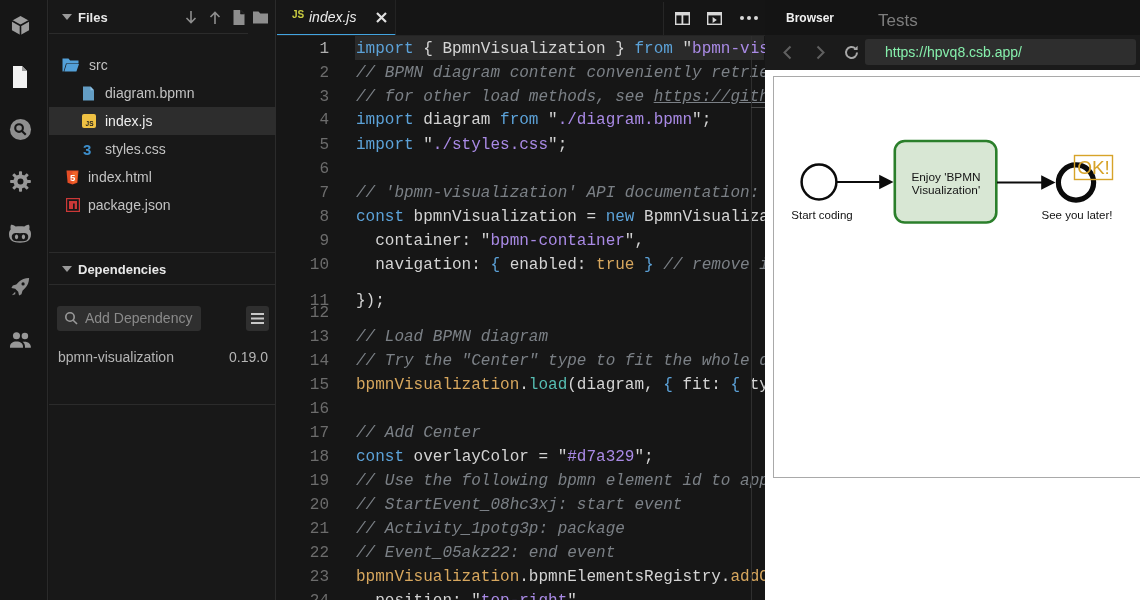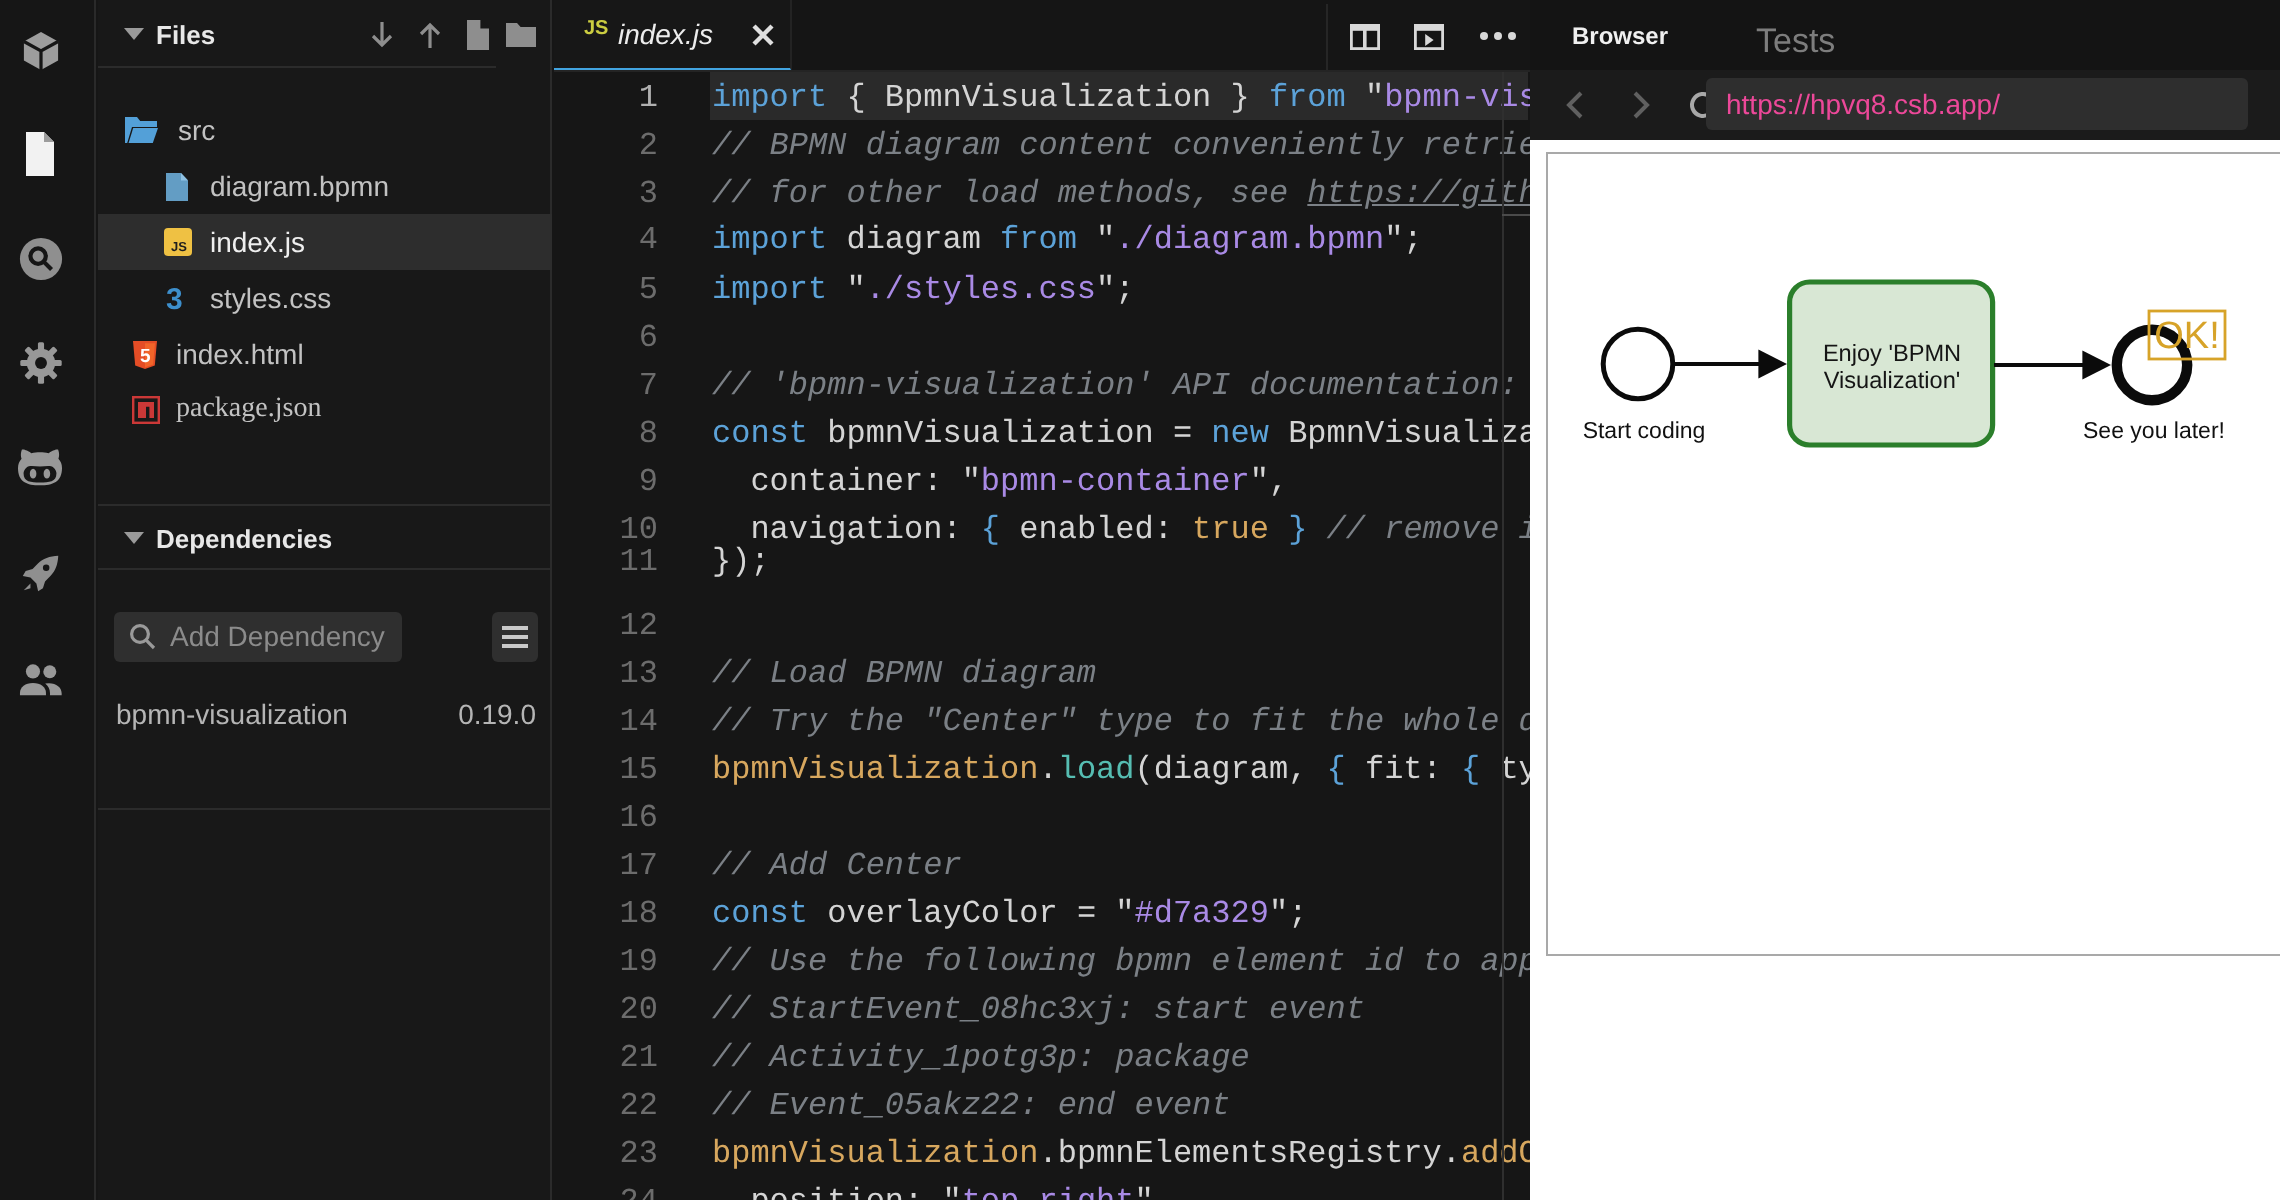--- a/index.html
+++ b/index.html
@@ -31,21 +31,21 @@
 .k { color:#5ca2d8; }
 .s { color:#a98ae5; }
 .c { color:#7b8086; font-style:italic; }
 .g { color:#d7a75e; }
 .t { color:#56bdb2; }
 
 
 #browser { left:765px; top:0; width:375px; height:600px; background:#141414; }
 #btabs { position:absolute; left:0; top:0; width:375px; height:35px; background:#141414; }
 #bnav { position:absolute; left:0; top:35px; width:375px; height:35px; background:#1b1b1b; }
-#burl { position:absolute; left:88px; top:4px; width:271px; height:26px; background:#2e2e2e; border-radius:3px; color:#ec4899; font-size:14px; line-height:26px; padding-left:10px; }
+#burl { position:absolute; left:100px; top:4px; width:271px; height:26px; background:#2e2e2e; border-radius:3px; color:#86efac; font-size:14px; line-height:26px; padding-left:20px; }
 #bcontent { position:absolute; left:0; top:70px; width:375px; height:530px; background:#ffffff; }
 </style>
 </head>
 <body>
 <div id="root">
   <div id="activity" class="abs">
 
     <svg style="top:15px;left:11px !important;" width="19" height="21" viewBox="0 0 20 22">
         <path fill="#9d9d9d" d="M10 1 L19 6 V16 L10 21 L1 16 V6 Z"></path>
         <path fill="none" stroke="#161616" stroke-width="1.7" d="M1 6 L10 11 L19 6 M10 11 V21.5"></path>
@@ -149,21 +149,21 @@
           <path fill="#f16529" d="M6.5 1.6h5l-.95 10.6-4.05 1.5z"></path>
           <text x="6.7" y="11.2" text-anchor="middle" font-family="Liberation Sans,sans-serif" font-size="9.5" font-weight="bold" fill="#ffffff">5</text>
         </svg>
       <span style="position:absolute;left:39px;">index.html</span>
     </div>
     <div class="row" style="top:191px;">
       <svg class="ficon" style="left:17px;" width="14" height="14" viewBox="0 0 14 14">
           <rect x="0.5" y="0.5" width="13" height="13" fill="none" stroke="#cb3837" stroke-width="1.4"></rect>
           <path fill="#cb3837" d="M3 3h8v8H8.7V5.4H7V11H3z"></path>
         </svg>
-      <span style="position:absolute;left:39px;font-family:Liberation Serif, serif;">package.json</span>
+      <span style="position:absolute;left:39px;">package.json</span>
     </div>
 
     <div style="position:absolute;left:0;top:252px;width:227px;height:33px;border-top:1px solid #2b2b2b;border-bottom:1px solid #2b2b2b;">
       <span class="tri" style="left:13px;top:13px;"></span>
       <span style="position:absolute;left:29px;top:9px;color:#e8e8e8;font-weight:bold;font-size:13px;">Dependencies</span>
     </div>
     <div style="position:absolute;left:8px;top:306px;width:144px;height:25px;background:#2f2f2f;border-radius:3px;">
       <svg style="position:absolute;left:7px;top:5px;" width="15" height="15" viewBox="0 0 15 15">
           <circle cx="6" cy="6" r="4.2" fill="none" stroke="#9a9a9a" stroke-width="1.6"></circle>
           <line x1="9.2" y1="9.2" x2="13" y2="13" stroke="#9a9a9a" stroke-width="1.6"></line>
@@ -214,21 +214,21 @@
       <div class="cl" style="top:36px;color:#d4d4d4;"><span class="num" style="color:#b0b0b0;">1</span><span class="code"><span class="k">import</span> { BpmnVisualization } <span class="k">from</span> "<span class="s">bpmn-visualization</span>";</span></div>
       <div class="cl" style="top:60px;"><span class="num">2</span><span class="code c">// BPMN diagram content conveniently retrieved from the BPMN file</span></div>
       <div class="cl" style="top:84px;"><span class="num">3</span><span class="code c">// for other load methods, see <span style="text-decoration:underline;">https://github.com/process-analytics</span></span></div>
       <div class="cl" style="top:107px;color:#d4d4d4;"><span class="num">4</span><span class="code"><span class="k">import</span> diagram <span class="k">from</span> "<span class="s">./diagram.bpmn</span>";</span></div>
       <div class="cl" style="top:132px;color:#d4d4d4;"><span class="num">5</span><span class="code"><span class="k">import</span> "<span class="s">./styles.css</span>";</span></div>
       <div class="cl" style="top:156px;"><span class="num">6</span></div>
       <div class="cl" style="top:180px;"><span class="num">7</span><span class="code c">// 'bpmn-visualization' API documentation: https://process-analytics</span></div>
       <div class="cl" style="top:204px;color:#d4d4d4;"><span class="num">8</span><span class="code"><span class="k">const</span> bpmnVisualization = <span class="k">new</span> BpmnVisualization({</span></div>
       <div class="cl" style="top:228px;color:#d4d4d4;"><span class="num">9</span><span class="code">  container: "<span class="s">bpmn-container</span>",</span></div>
       <div class="cl" style="top:252px;color:#d4d4d4;"><span class="num">10</span><span class="code">  navigation: <span class="k">{</span> enabled: <span class="g">true</span> <span class="k">}</span> <span class="c">// remove if you don't want</span></span></div>
-      <div class="cl" style="top:268px;color:#d4d4d4;"><span class="num">11</span><span class="code">});</span></div>
+      <div class="cl" style="top:288px;color:#d4d4d4;"><span class="num">11</span><span class="code">});</span></div>
       <div class="cl" style="top:300px;"><span class="num">12</span></div>
       <div class="cl" style="top:324px;"><span class="num">13</span><span class="code c">// Load BPMN diagram</span></div>
       <div class="cl" style="top:348px;"><span class="num">14</span><span class="code c">// Try the "Center" type to fit the whole diagram in the container</span></div>
       <div class="cl" style="top:372px;color:#d4d4d4;"><span class="num">15</span><span class="code"><span class="g">bpmnVisualization</span>.<span class="t">load</span>(diagram, <span class="k">{</span> fit: <span class="k">{</span> type: ""  );</span></div>
       <div class="cl" style="top:396px;"><span class="num">16</span></div>
       <div class="cl" style="top:420px;"><span class="num">17</span><span class="code c">// Add Center</span></div>
       <div class="cl" style="top:444px;color:#d4d4d4;"><span class="num">18</span><span class="code"><span class="k">const</span> overlayColor = "<span class="s">#d7a329</span>";</span></div>
       <div class="cl" style="top:468px;"><span class="num">19</span><span class="code c">// Use the following bpmn element id to apply the overlay</span></div>
       <div class="cl" style="top:492px;"><span class="num">20</span><span class="code c">// StartEvent_08hc3xj: start event</span></div>
       <div class="cl" style="top:516px;"><span class="num">21</span><span class="code c">// Activity_1potg3p: package</span></div>

